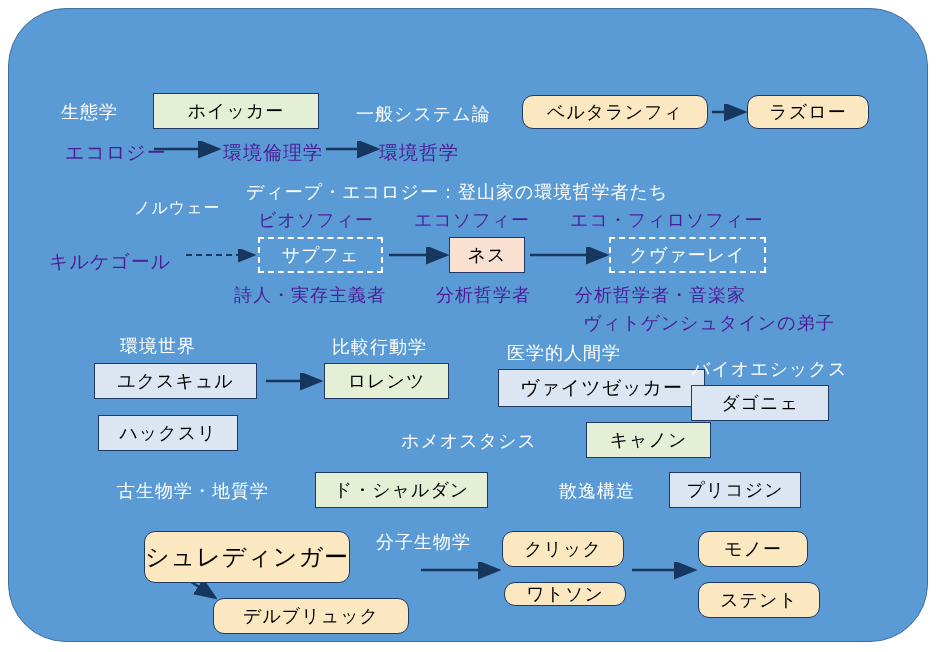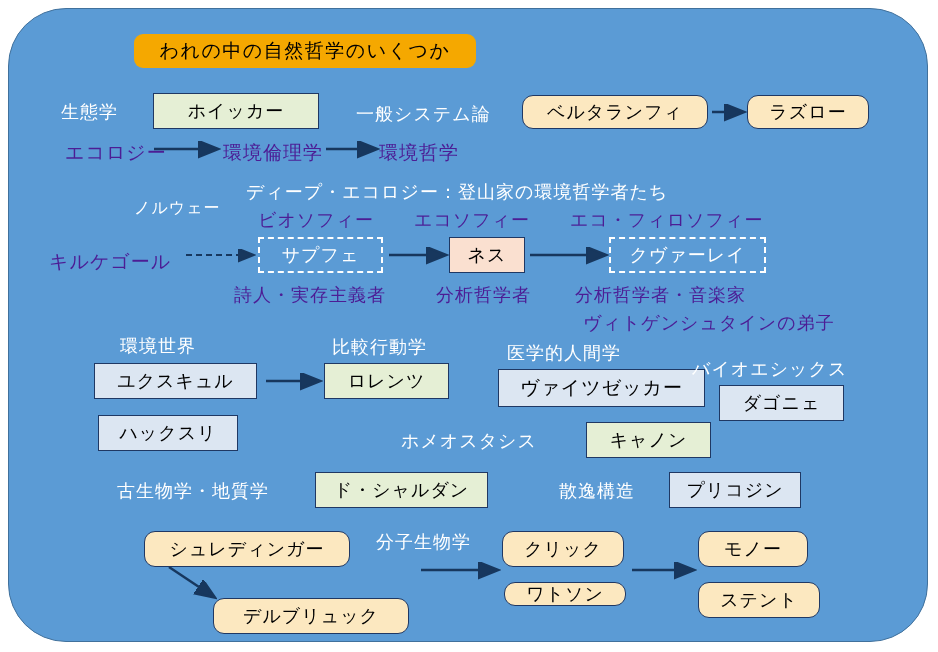--- a/index.html
+++ b/index.html
@@ -76,21 +76,20 @@
     overflow: visible;
   }
   .arrow line, .arrow path { stroke: #17375E; }
 </style>
 </head>
 <body>
 
 <div id="canvas">
   <div id="panel">
 
-    <div id="title-box">われの中の自然哲学のいくつか</div>
 
     <svg class="arrow" width="920" height="634" style="left:0;top:0;position:absolute;pointer-events:none;">
       <defs>
         <marker id="ah" markerWidth="9" markerHeight="9" refX="7.5" refY="3.2" orient="auto" markerUnits="strokeWidth">
           <path d="M0,0 L8,3.2 L0,6.4 z" fill="#17375E" stroke="none"></path>
         </marker>
       </defs>
       <g id="arrow-group">
           <line x1="145" y1="140" x2="208" y2="140" stroke="#17375E" stroke-width="2.5" marker-end="url(#ah)"></line>
           <line x1="317" y1="140" x2="367" y2="140" stroke="#17375E" stroke-width="2.5" marker-end="url(#ah)"></line>
@@ -108,26 +107,26 @@
     <div id="node-layer">
         <div class="node green" style="left: 144px; top: 84px; width: 166px; height: 36px; font-size: 18px;">ホイッカー</div>
         <div class="node cream" style="left: 513px; top: 86px; width: 186px; height: 34px; font-size: 18px;">ベルタランフィ</div>
         <div class="node cream" style="left: 738px; top: 86px; width: 122px; height: 34px; font-size: 18px;">ラズロー</div>
         <div class="node dashed" style="left: 249px; top: 228px; width: 125px; height: 36px; font-size: 18px;">サプフェ</div>
         <div class="node peach" style="left: 440px; top: 228px; width: 76px; height: 36px; font-size: 18px;">ネス</div>
         <div class="node dashed" style="left: 600px; top: 228px; width: 157px; height: 36px; font-size: 18px;">クヴァーレイ</div>
         <div class="node lav" style="left: 85px; top: 354px; width: 163px; height: 36px; font-size: 18px;">ユクスキュル</div>
         <div class="node green" style="left: 315px; top: 354px; width: 125px; height: 36px; font-size: 18px;">ロレンツ</div>
         <div class="node lav" style="left: 489px; top: 360px; width: 207px; height: 38px; font-size: 19px;">ヴァイツゼッカー</div>
-        <div class="node lav" style="left: 710px; top: 376px; width: 125px; height: 36px; font-size: 18px;">ダゴニェ</div>
+        <div class="node lav" style="left: 682px; top: 376px; width: 138px; height: 36px; font-size: 18px;">ダゴニェ</div>
         <div class="node lav" style="left: 89px; top: 406px; width: 140px; height: 36px; font-size: 18px; text-align: right;">ハックスリ</div>
         <div class="node green" style="left: 577px; top: 413px; width: 125px; height: 36px; font-size: 18px;">キャノン</div>
         <div class="node green" style="left: 306px; top: 463px; width: 173px; height: 36px; font-size: 18px;">ド・シャルダン</div>
         <div class="node lav" style="left: 660px; top: 463px; width: 132px; height: 36px; font-size: 18px;">プリコジン</div>
-        <div class="node cream" style="left: 135px; top: 522px; width: 206px; height: 36px; font-size: 18px;">シュレディンガー</div>
+        <div class="node cream" style="left: 135px; top: 522px; width: 206px; height: 52px; font-size: 24px;">シュレディンガー</div>
         <div class="node cream" style="left: 204px; top: 589px; width: 196px; height: 36px; font-size: 18px;">デルブリュック</div>
         <div class="node cream" style="left: 493px; top: 522px; width: 122px; height: 36px; font-size: 18px;">クリック</div>
         <div class="node cream" style="left: 468px; top: 573px; width: 122px; height: 24px; font-size: 18px; margin-left: 27px;">ワトソン</div>
         <div class="node cream" style="left: 689px; top: 522px; width: 110px; height: 36px; font-size: 18px;">モノー</div>
         <div class="node cream" style="left: 689px; top: 573px; width: 122px; height: 36px; font-size: 18px;">ステント</div>
       </div>
     <div id="label-layer">
         <div class="label white" style="left: 52px; top: 91px; font-size: 18px;">生態学</div>
         <div class="label white" style="left: 347px; top: 93px; font-size: 18px;">一般システム論</div>
         <div class="label black" style="left: 56px; top: 131px; font-size: 19px;">エコロジー</div>

